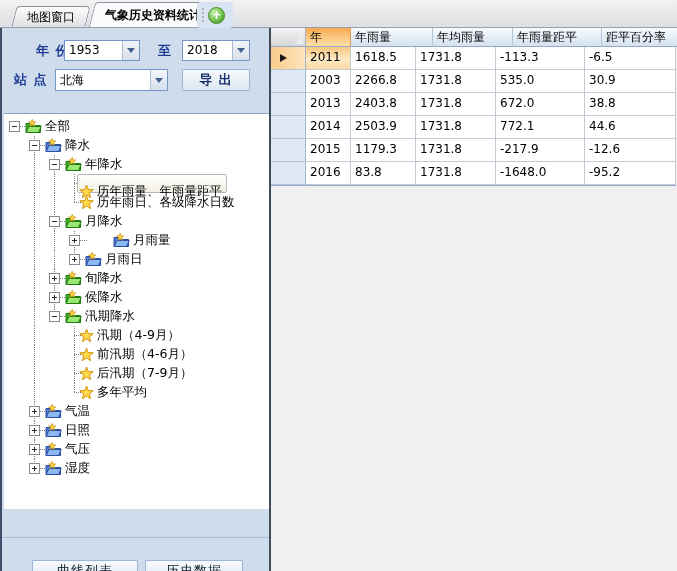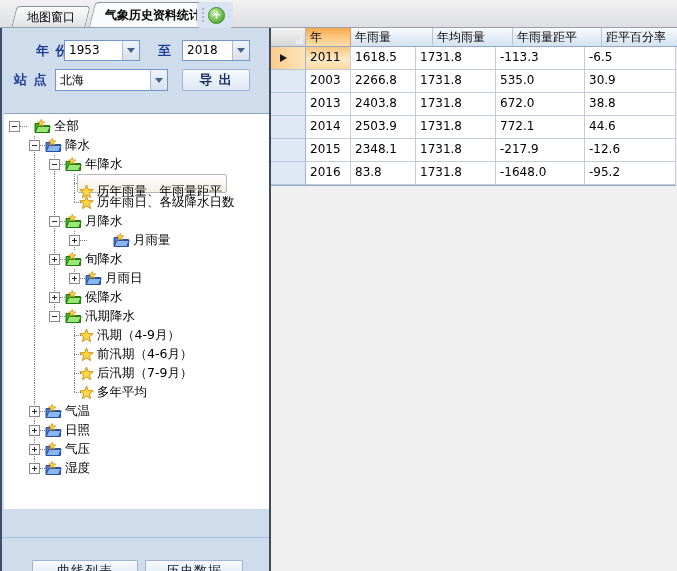--- a/index.html
+++ b/index.html
@@ -135,21 +135,21 @@
       <span class="dd">
           <b></b>
         </span>
     </div>
     <div class="btn" style="left:180px; top:41px; width:68px; height:22px; line-height:20px; font-weight:bold;">导 出</div>
 
     <div class="tree" id="tree">
         <div class="trow">
           <span class="hln" style="left:10px; width:14px;"></span>
           <span class="exp exp-minus" style="left:5px;"></span>
-          <span class="node" style="left:30px;justify-content:flex-end;">
+          <span class="node" style="left:21px;justify-content:flex-end;">
         <svg width="17" height="16" viewBox="0 0 17 16">
     <path d="M1 4.5 L6.2 4.5 L7.8 6.5 L15.5 6.5 L15.5 13.5 L1 13.5 Z" fill="#3fae22" stroke="#1f7a12" stroke-width="1"></path>
     <path d="M3.8 7.5 L16.2 7.5 L13.6 13.5 L1.2 13.5 Z" fill="#9ae874" stroke="#1f7a12" stroke-width="1"></path>
     <path d="M7.2 0.4 L8.1 2.9 L10.8 3.0 L8.7 4.7 L9.4 7.3 L7.2 5.8 L5.0 7.3 L5.7 4.7 L3.6 3.0 L6.3 2.9 Z" fill="#ffd94e" stroke="#d2920a" stroke-width="0.8"></path>
             </svg>
         <span class="nlabel">全部</span>
       </span>
         </div>
         <div class="trow">
           <span class="vln" style="left:30px; top:0; height:10px;"></span>
@@ -231,46 +231,46 @@
         <svg width="17" height="16" viewBox="0 0 17 16">
     <path d="M1 4.5 L6.2 4.5 L7.8 6.5 L15.5 6.5 L15.5 13.5 L1 13.5 Z" fill="#4a78d6" stroke="#2a4f9e" stroke-width="1"></path>
     <path d="M3.8 7.5 L16.2 7.5 L13.6 13.5 L1.2 13.5 Z" fill="#8ab6f2" stroke="#2a4f9e" stroke-width="1"></path>
     <path d="M7.2 0.4 L8.1 2.9 L10.8 3.0 L8.7 4.7 L9.4 7.3 L7.2 5.8 L5.0 7.3 L5.7 4.7 L3.6 3.0 L6.3 2.9 Z" fill="#ffd94e" stroke="#d2920a" stroke-width="0.8"></path>
             </svg>
         <span class="nlabel">月雨量</span>
       </span>
         </div>
         <div class="trow">
           <span class="vln" style="left:30px; top:0; height:19px;"></span>
+          <span class="vln" style="left:50px; top:0; height:19px;"></span>
+          <span class="vln" style="left:70px; top:0; height:10px;"></span>
+          <span class="hln" style="left:70px; width:14px;"></span>
+          <span class="exp exp-plus" style="left:65px;"></span>
+          <span class="node" style="left:81px;">
+        <svg width="17" height="16" viewBox="0 0 17 16">
+    <path d="M1 4.5 L6.2 4.5 L7.8 6.5 L15.5 6.5 L15.5 13.5 L1 13.5 Z" fill="#4a78d6" stroke="#2a4f9e" stroke-width="1"></path>
+    <path d="M3.8 7.5 L16.2 7.5 L13.6 13.5 L1.2 13.5 Z" fill="#8ab6f2" stroke="#2a4f9e" stroke-width="1"></path>
+    <path d="M7.2 0.4 L8.1 2.9 L10.8 3.0 L8.7 4.7 L9.4 7.3 L7.2 5.8 L5.0 7.3 L5.7 4.7 L3.6 3.0 L6.3 2.9 Z" fill="#ffd94e" stroke="#d2920a" stroke-width="0.8"></path>
+            </svg>
+        <span class="nlabel">月雨日</span>
+      </span>
+        </div>
+        <div class="trow">
+          <span class="vln" style="left:30px; top:0; height:19px;"></span>
           <span class="vln" style="left:50px; top:0; height:10px;"></span>
           <span class="vln" style="left:50px; top:10px; height:9px;"></span>
           <span class="hln" style="left:50px; width:14px;"></span>
           <span class="exp exp-plus" style="left:45px;"></span>
           <span class="node" style="left:61px;">
         <svg width="17" height="16" viewBox="0 0 17 16">
     <path d="M1 4.5 L6.2 4.5 L7.8 6.5 L15.5 6.5 L15.5 13.5 L1 13.5 Z" fill="#3fae22" stroke="#1f7a12" stroke-width="1"></path>
     <path d="M3.8 7.5 L16.2 7.5 L13.6 13.5 L1.2 13.5 Z" fill="#9ae874" stroke="#1f7a12" stroke-width="1"></path>
     <path d="M7.2 0.4 L8.1 2.9 L10.8 3.0 L8.7 4.7 L9.4 7.3 L7.2 5.8 L5.0 7.3 L5.7 4.7 L3.6 3.0 L6.3 2.9 Z" fill="#ffd94e" stroke="#d2920a" stroke-width="0.8"></path>
             </svg>
         <span class="nlabel">旬降水</span>
-      </span>
-        </div>
-        <div class="trow">
-          <span class="vln" style="left:30px; top:0; height:19px;"></span>
-          <span class="vln" style="left:50px; top:0; height:19px;"></span>
-          <span class="vln" style="left:70px; top:0; height:10px;"></span>
-          <span class="hln" style="left:70px; width:14px;"></span>
-          <span class="exp exp-plus" style="left:65px;"></span>
-          <span class="node" style="left:81px;">
-        <svg width="17" height="16" viewBox="0 0 17 16">
-    <path d="M1 4.5 L6.2 4.5 L7.8 6.5 L15.5 6.5 L15.5 13.5 L1 13.5 Z" fill="#4a78d6" stroke="#2a4f9e" stroke-width="1"></path>
-    <path d="M3.8 7.5 L16.2 7.5 L13.6 13.5 L1.2 13.5 Z" fill="#8ab6f2" stroke="#2a4f9e" stroke-width="1"></path>
-    <path d="M7.2 0.4 L8.1 2.9 L10.8 3.0 L8.7 4.7 L9.4 7.3 L7.2 5.8 L5.0 7.3 L5.7 4.7 L3.6 3.0 L6.3 2.9 Z" fill="#ffd94e" stroke="#d2920a" stroke-width="0.8"></path>
-            </svg>
-        <span class="nlabel">月雨日</span>
       </span>
         </div>
         <div class="trow">
           <span class="vln" style="left:30px; top:0; height:19px;"></span>
           <span class="vln" style="left:50px; top:0; height:10px;"></span>
           <span class="vln" style="left:50px; top:10px; height:9px;"></span>
           <span class="hln" style="left:50px; width:14px;"></span>
           <span class="exp exp-plus" style="left:45px;"></span>
           <span class="node" style="left:61px;">
         <svg width="17" height="16" viewBox="0 0 17 16">
@@ -445,21 +445,21 @@
           <div class="gcell rsel" style="width:35px"></div>
           <div class="gcell" style="width:45px">2014</div>
           <div class="gcell" style="width:65px">2503.9</div>
           <div class="gcell" style="width:80px">1731.8</div>
           <div class="gcell" style="width:89px">772.1</div>
           <div class="gcell" style="width:91px">44.6</div>
         </div>
         <div class="grow">
           <div class="gcell rsel" style="width:35px"></div>
           <div class="gcell" style="width:45px">2015</div>
-          <div class="gcell" style="width:65px">2348.1</div>
+          <div class="gcell" style="width:65px">1179.3</div>
           <div class="gcell" style="width:80px">1731.8</div>
           <div class="gcell" style="width:89px">-217.9</div>
           <div class="gcell" style="width:91px">-12.6</div>
         </div>
         <div class="grow">
           <div class="gcell rsel" style="width:35px"></div>
           <div class="gcell" style="width:45px">2016</div>
           <div class="gcell" style="width:65px">83.8</div>
           <div class="gcell" style="width:80px">1731.8</div>
           <div class="gcell" style="width:89px">-1648.0</div>

